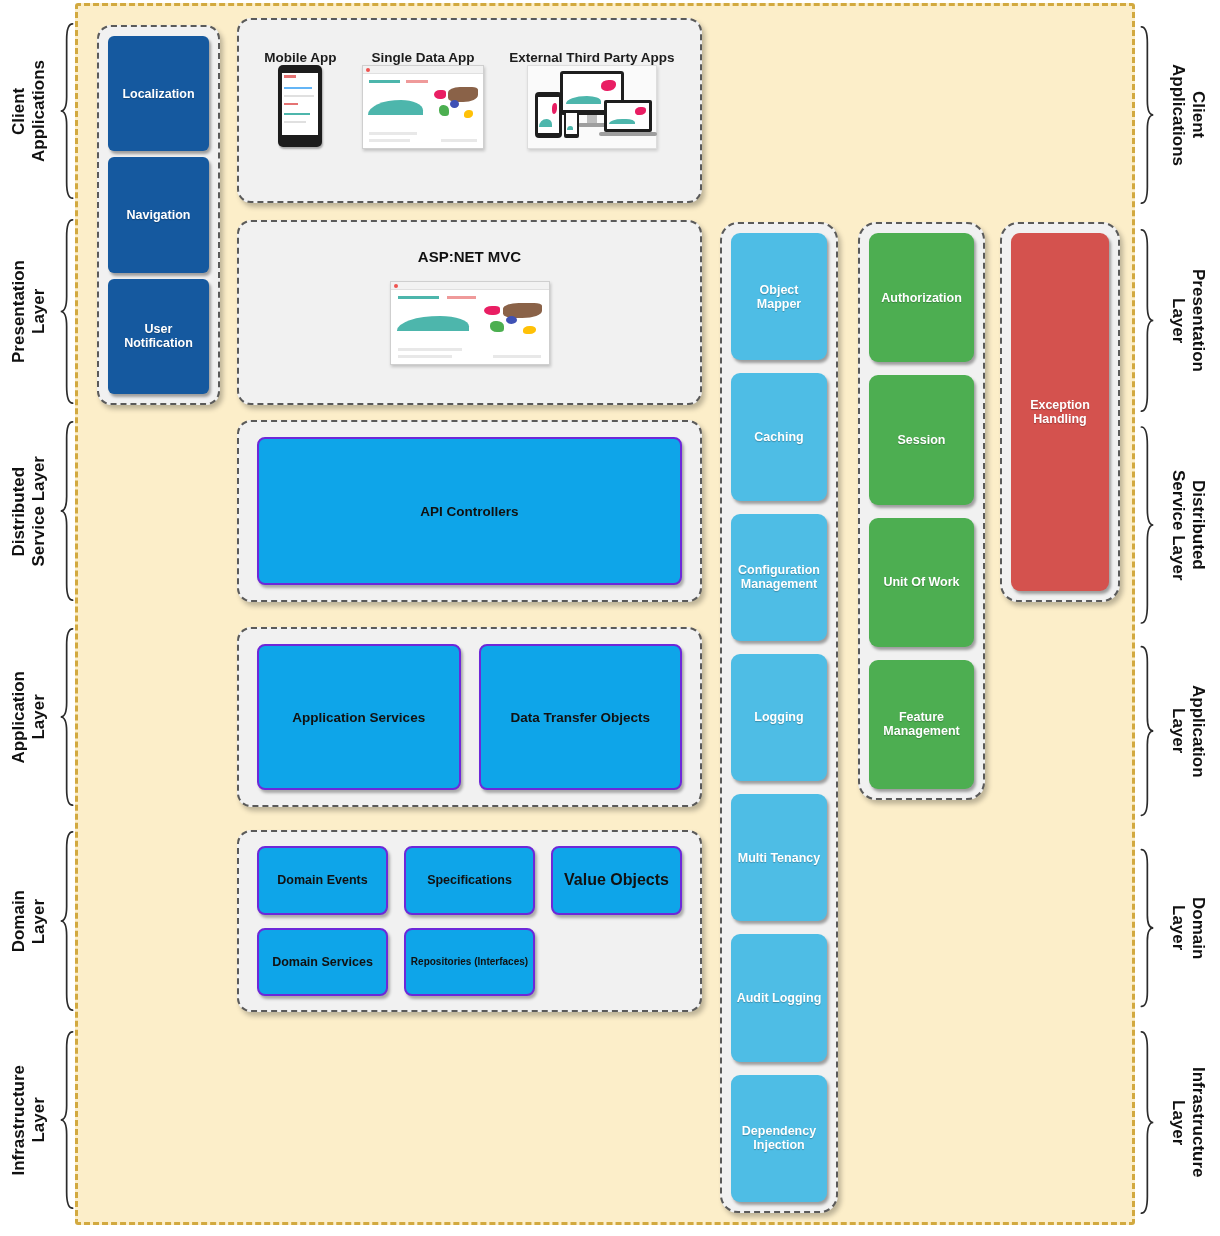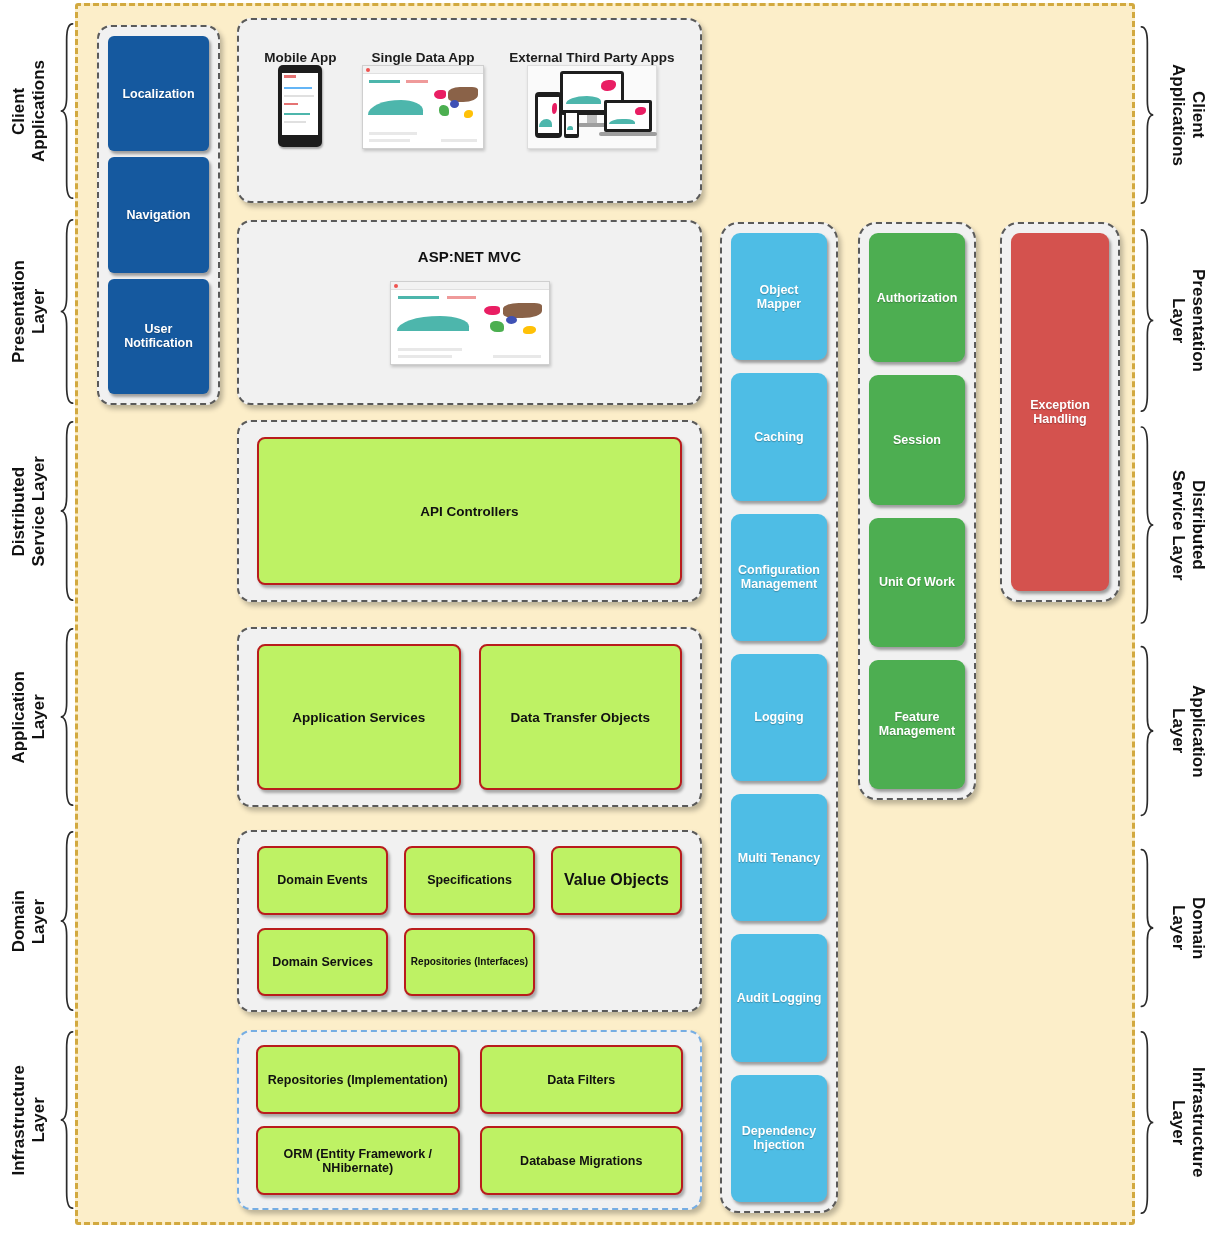--- a/index.html
+++ b/index.html
@@ -12,21 +12,21 @@
            background:#FCEEC9; border:3px dashed #D2A93F; border-radius:3px; }
   .outer::after { content:""; position:absolute; inset:-3px; transform:translate(6px,7px);
            border:3px dashed #c6c6c6; border-radius:3px; z-index:-1; }
 
   
   .panel { position:absolute; background:#F1F1F1; border:2px dashed #5a5a5a; border-radius:14px;
            box-shadow:3px 4px 5px rgba(0,0,0,0.25); }
   .panel.blue-border { border-color:#76ADE3; }
 
   
-  .cream-box { background:#bef264; border:2px solid #b91c1c; border-radius:8px;
+  .cream-box { background:#0ea5e9; border:2px solid #6d28d9; border-radius:8px;
            box-shadow:2px 3px 3px rgba(0,0,0,0.3); display:flex; align-items:center; justify-content:center;
            text-align:center; font-weight:bold; font-size:13.5px; color:#111; padding:4px; }
 
   
   .color-box { border-radius:9px; box-shadow:2px 3px 3px rgba(0,0,0,0.35); display:flex;
            align-items:center; justify-content:center; text-align:center; color:#fff; font-weight:bold;
            font-size:12.5px; padding:5px; text-shadow:0 1px 1px rgba(0,0,0,0.25); }
   .blue  { background:#15599F; border-radius:6px; }
   .cyan  { background:#4EBDE5; }
   .green { background:#4DAE51; }
@@ -345,38 +345,32 @@
   </div>
 
   <div class="panel" style="left:237px;top:830px;width:465px;height:182px;display:grid;grid-template-columns:1fr 1fr 1fr;grid-template-rows:1fr 1fr;gap:13px 16px;padding:14px 18px">
     <div class="cream-box" style="font-size:12.5px">Domain Events</div>
     <div class="cream-box" style="font-size:12.5px">Specifications</div>
     <div class="cream-box" style="font-size:16px">Value Objects</div>
     <div class="cream-box" style="font-size:12.5px">Domain Services</div>
     <div class="cream-box" style="font-size:10px">Repositories (Interfaces)</div>
   </div>
 
-  <div class="panel blue-border" style="left:237px;top:1030px;width:465px;height:180px;display:grid;grid-template-columns:1fr 1fr;grid-template-rows:1fr 1fr;gap:12px 20px;padding:13px 17px">
-    <div class="cream-box" style="font-size:12.5px">Repositories (Implementation)</div>
-    <div class="cream-box" style="font-size:12.5px">Data Filters</div>
-    <div class="cream-box" style="font-size:12.5px">ORM (Entity Framework / NHibernate)</div>
-    <div class="cream-box" style="font-size:12.5px">Database Migrations</div>
-  </div>
 
   <div class="panel vstack gap13" style="left:720px;top:222px;width:118px;height:991px;border-radius:18px">
     <div class="color-box cyan">Object Mapper</div>
     <div class="color-box cyan">Caching</div>
     <div class="color-box cyan">Configuration Management</div>
     <div class="color-box cyan">Logging</div>
     <div class="color-box cyan">Multi Tenancy</div>
     <div class="color-box cyan">Audit Logging</div>
     <div class="color-box cyan">Dependency Injection</div>
   </div>
 
-  <div class="panel vstack gap13" style="left:858px;top:222px;width:118px;height:578px;border-radius:18px">
+  <div class="panel vstack gap13" style="left:858px;top:222px;width:127px;height:578px;border-radius:18px">
     <div class="color-box green">Authorization</div>
     <div class="color-box green">Session</div>
     <div class="color-box green">Unit Of Work</div>
     <div class="color-box green">Feature Management</div>
   </div>
 
   <div class="panel vstack" style="left:1000px;top:222px;width:120px;height:380px;border-radius:18px">
     <div class="color-box red">Exception Handling</div>
   </div>
 

